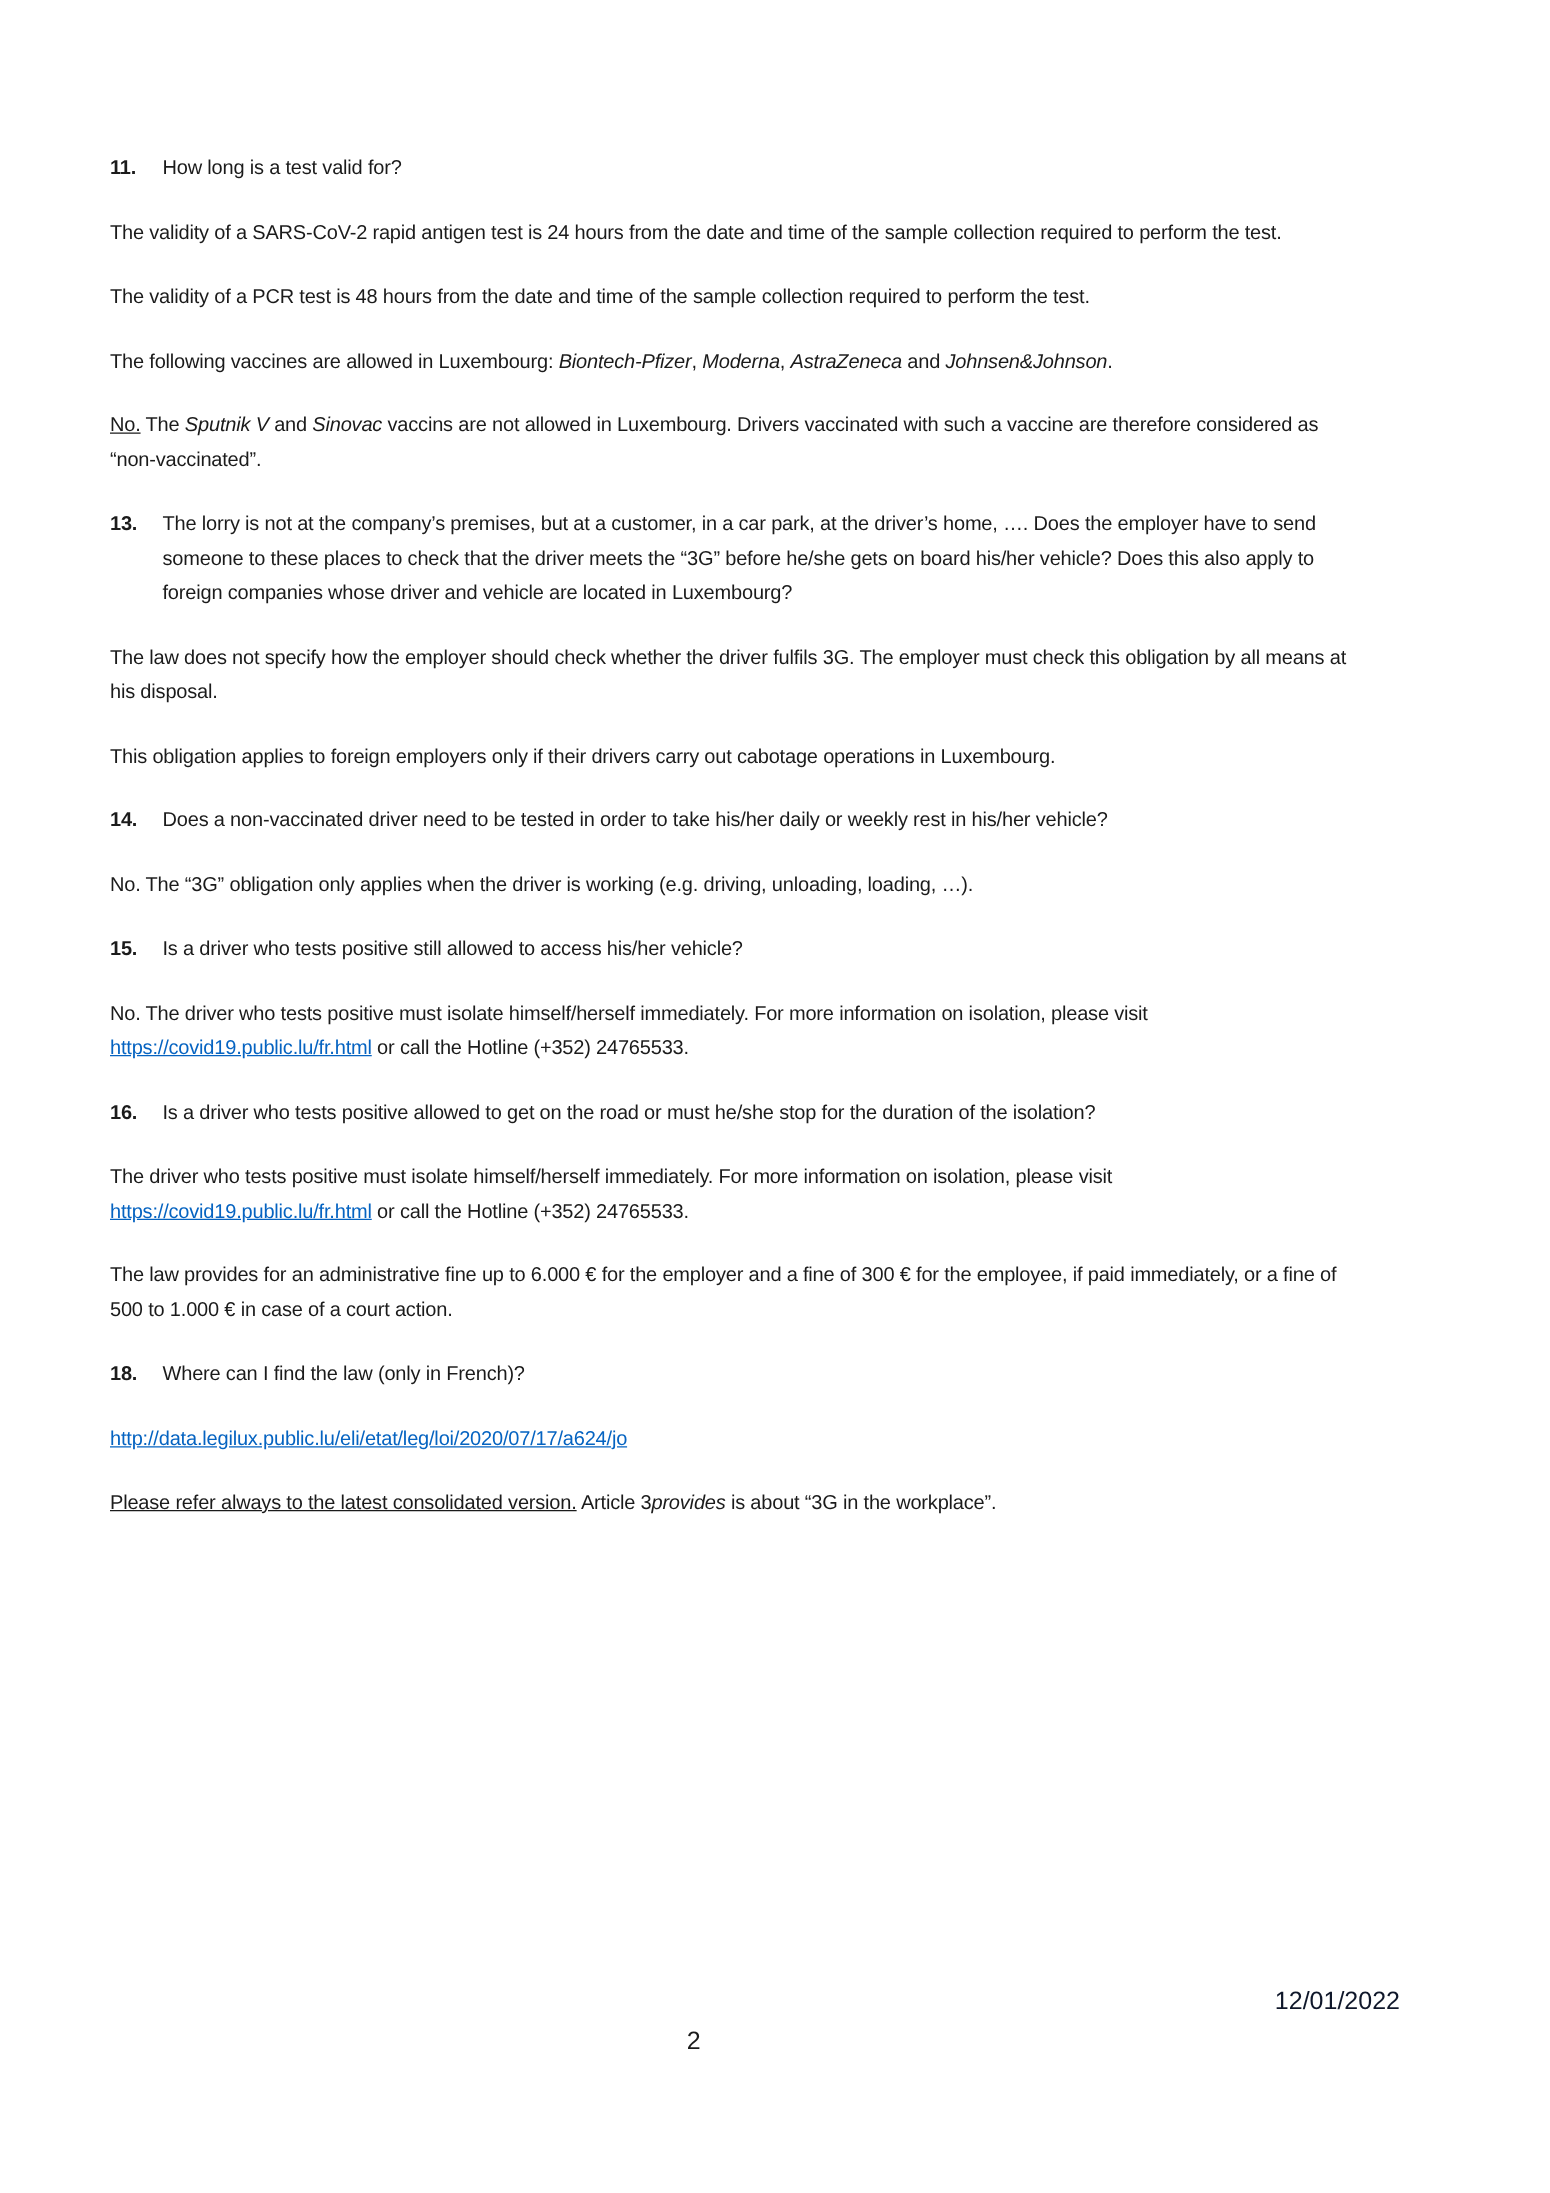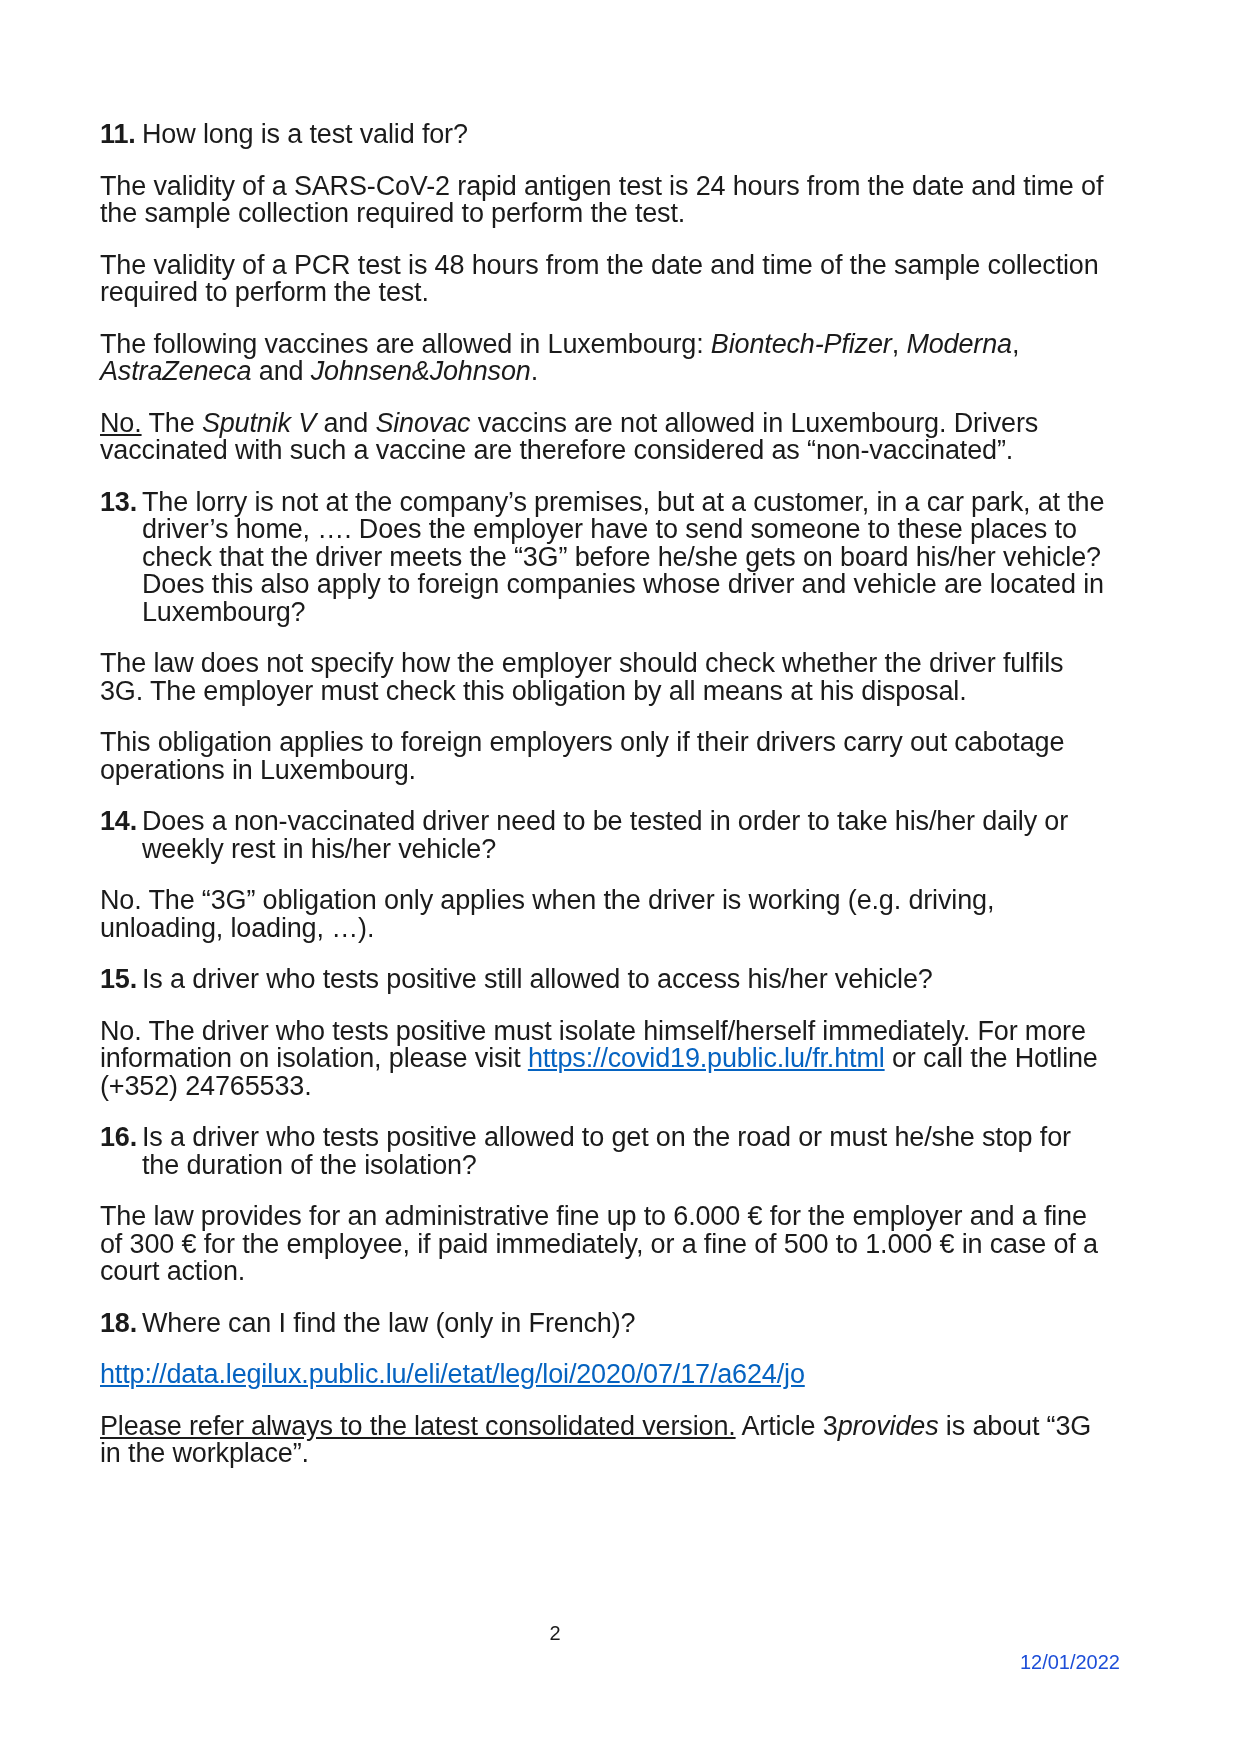--- a/index.html
+++ b/index.html
@@ -16,24 +16,24 @@
     -webkit-font-smoothing: antialiased;
   }
   .page {
     position: absolute;
     inset: 0;
     background: #ffffff;
     overflow: hidden;
   }
   .doc {
     position: absolute;
-    left: 100px;
+    left: 88px;
     top: 121px;
     width: 1006px;
-    font-size: 27px;
+    font-size: 16px;
     line-height: 27.5px;
     letter-spacing: -0.15px;
   }
   .heading {
     display: flex;
     font-weight: bold;
     margin: 0 0 24px 0;
   }
   .q-num {
     flex: 0 0 42px;
@@ -59,25 +59,25 @@
     left: 105px;
     top: 1622px;
     width: 900px;
     text-align: center;
     font-size: 20px;
     color: #1b1b1b;
   }
   .footer-date {
     position: absolute;
     left: 105px;
-    top: 1651px;
+    top: 1590px;
     width: 1015px;
     text-align: right;
     font-size: 20px;
-    color: #1d4ed8;
+    color: #0f172a;
   }
 </style>
 </head>
 <body>
 
 <div class="page">
   <main class="doc" id="doc">
       <div class="heading">
         <span class="q-num">11.</span>
         <span class="q-text"><span class="run-b">How long is a test valid for?</span></span>
@@ -99,20 +99,21 @@
       <p class="para"><span class="run">No. The “3G” obligation only applies when the driver is working (e.g. driving, unloading, loading, …).</span></p>
       <div class="heading">
         <span class="q-num">15.</span>
         <span class="q-text"><span class="run-b">Is a driver who tests positive still allowed to access his/her vehicle?</span></span>
       </div>
       <p class="para"><span class="run">No. The driver who tests positive must isolate himself/herself immediately. For more information on isolation, please visit </span><a href="#" class="run-link">https://covid19.public.lu/fr.html</a><span class="run"> or call the Hotline (+352) 24765533.</span></p>
       <div class="heading">
         <span class="q-num">16.</span>
         <span class="q-text"><span class="run-b">Is a driver who tests positive allowed to get on the road or must he/she stop for the duration of the isolation?</span></span>
       </div>
+      <p class="para"><span class="run">The driver who tests positive must isolate himself/herself immediately. For more information on isolation, please visit </span><a href="#" class="run-link">https://covid19.public.lu/fr.html</a><span class="run"> or call the Hotline (+352) 24765533.</span></p>
       <p class="para"><span class="run">The law provides for an administrative fine up to 6.000 € for the employer and a fine of 300 € for the employee, if paid immediately, or a fine of 500 to 1.000 € in case of a court action.</span></p>
       <div class="heading">
         <span class="q-num">18.</span>
         <span class="q-text"><span class="run-b">Where can I find the law (only in French)?</span></span>
       </div>
       <p class="para"><a href="#" class="run-link">http://data.legilux.public.lu/eli/etat/leg/loi/2020/07/17/a624/jo</a></p>
       <p class="para"><span class="run-u">Please refer always to the latest consolidated version.</span><span class="run"> Article 3</span><span class="run-i">provides</span><span class="run"> is about “3G in the workplace”.</span></p>
     </main>
   <div class="footer-page-number">2</div>
   <div class="footer-date">12/01/2022</div>

